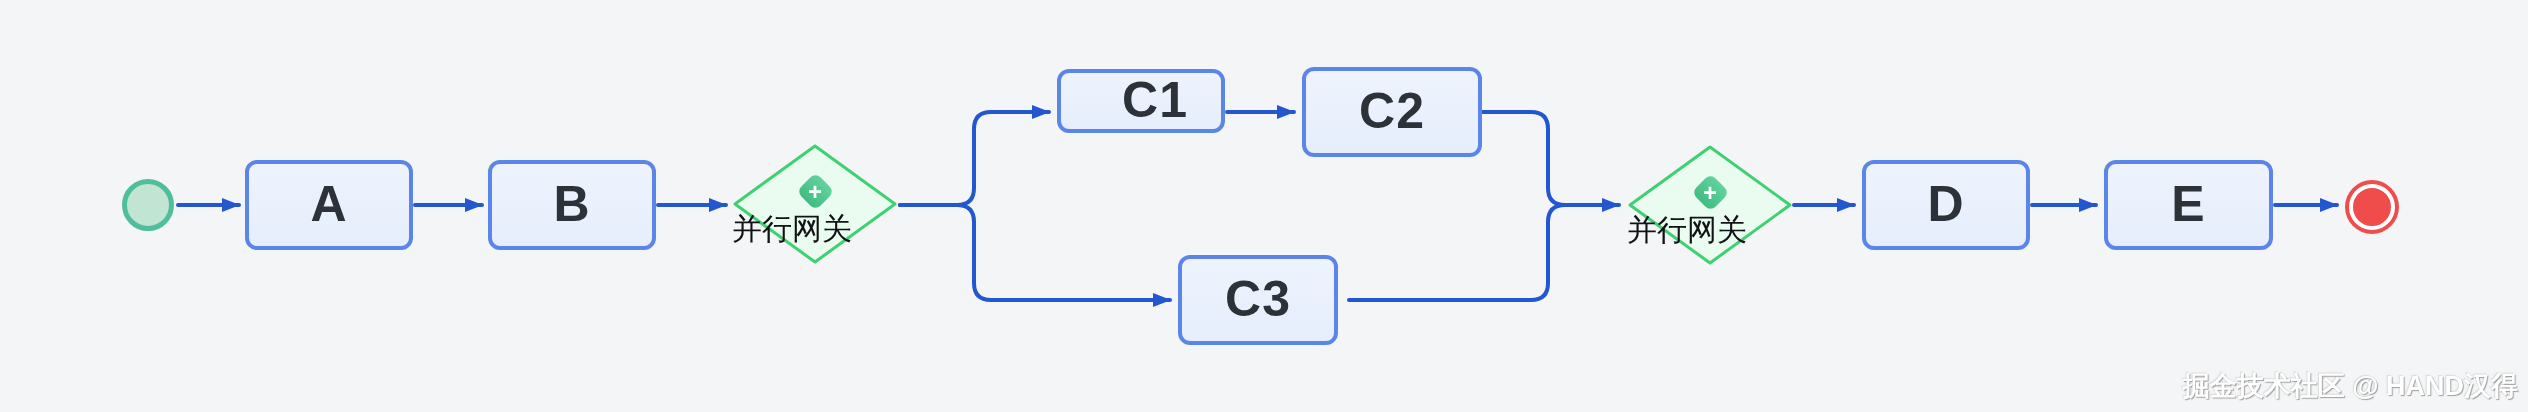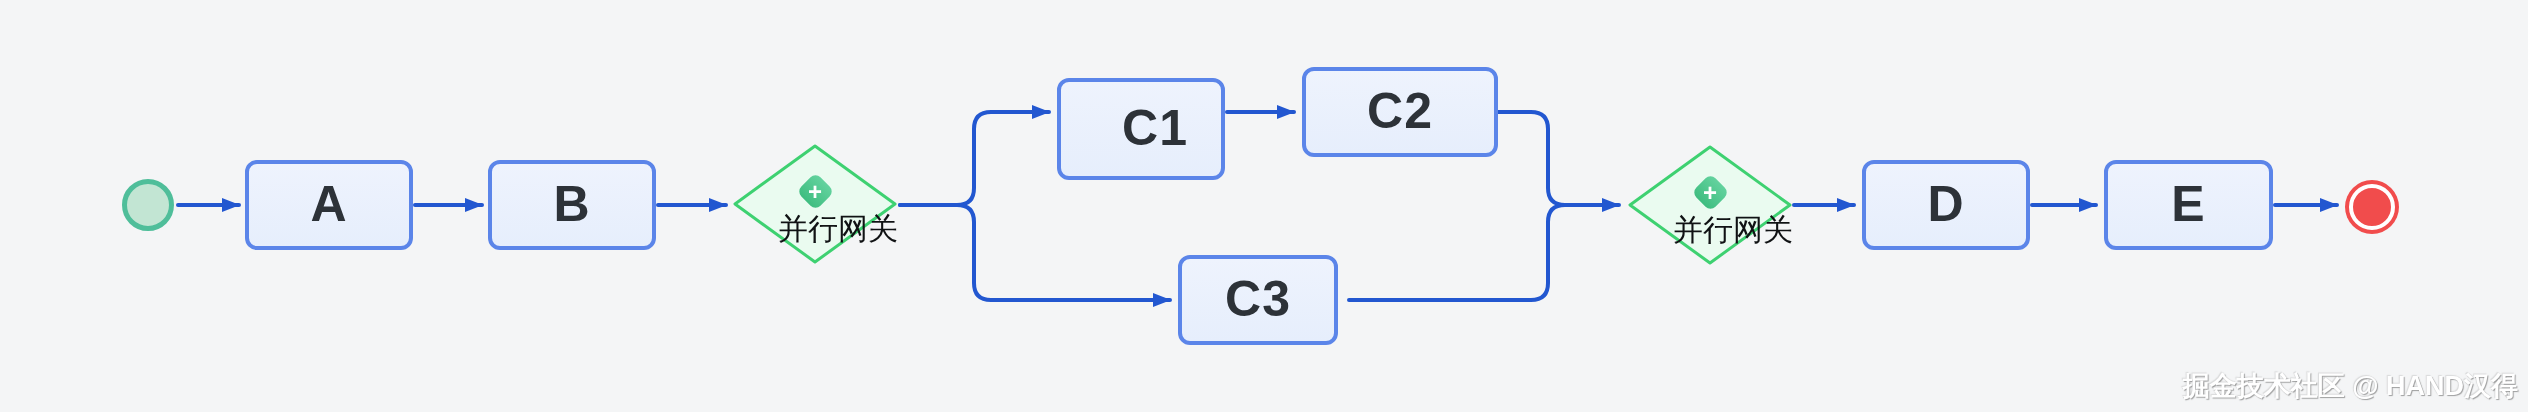--- a/index.html
+++ b/index.html
@@ -96,31 +96,31 @@
     justify-content: center;
     color: #ffffff;
     font-size: 24px;
     font-weight: 700;
     line-height: 1;
   }
   .gateway .gateway-label {
     position: absolute;
     left: 0; right: 0;
     top: 66px;
-    text-align: right;
+    text-align: left;
     font-size: 30px;
     color: #101214;
     white-space: nowrap;
   }
 
   
   .node-a  { left: 245px;  top: 160px; width: 168px; height: 90px; }
   .node-b  { left: 488px;  top: 160px; width: 168px; height: 90px; }
-  .node-c1 { left: 1057px; top: 78px;  width: 168px; height: 102px; padding-left: 28px; }
-  .node-c2 { left: 1302px; top: 67px;  width: 196px; height: 90px; }
+  .node-c1 { left: 1057px; top: 69px;  width: 168px; height: 64px; padding-left: 28px; }
+  .node-c2 { left: 1302px; top: 67px;  width: 180px; height: 90px; }
   .node-c3 { left: 1178px; top: 255px; width: 160px; height: 90px; }
   .node-d  { left: 1862px; top: 160px; width: 168px; height: 90px; }
   .node-e  { left: 2104px; top: 160px; width: 169px; height: 90px; }
 
   
   .watermark {
     position: absolute;
     right: 10px;
     bottom: 8px;
     font-size: 27px;

